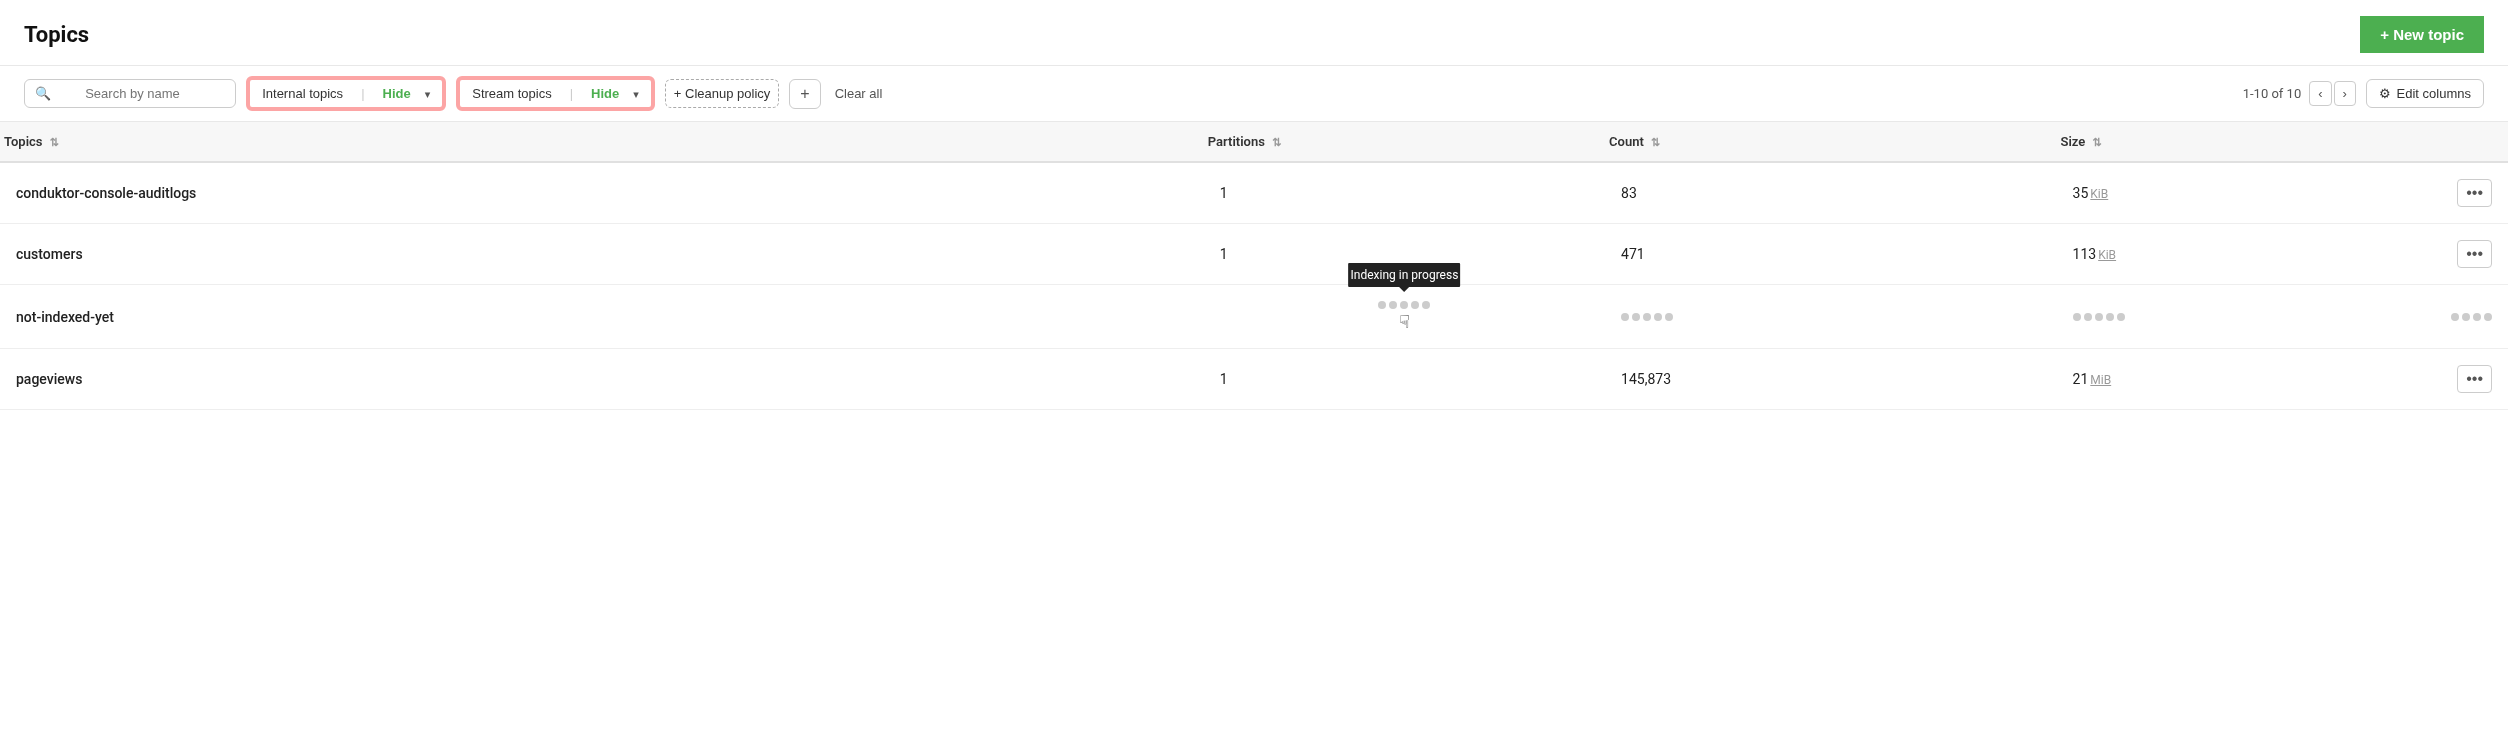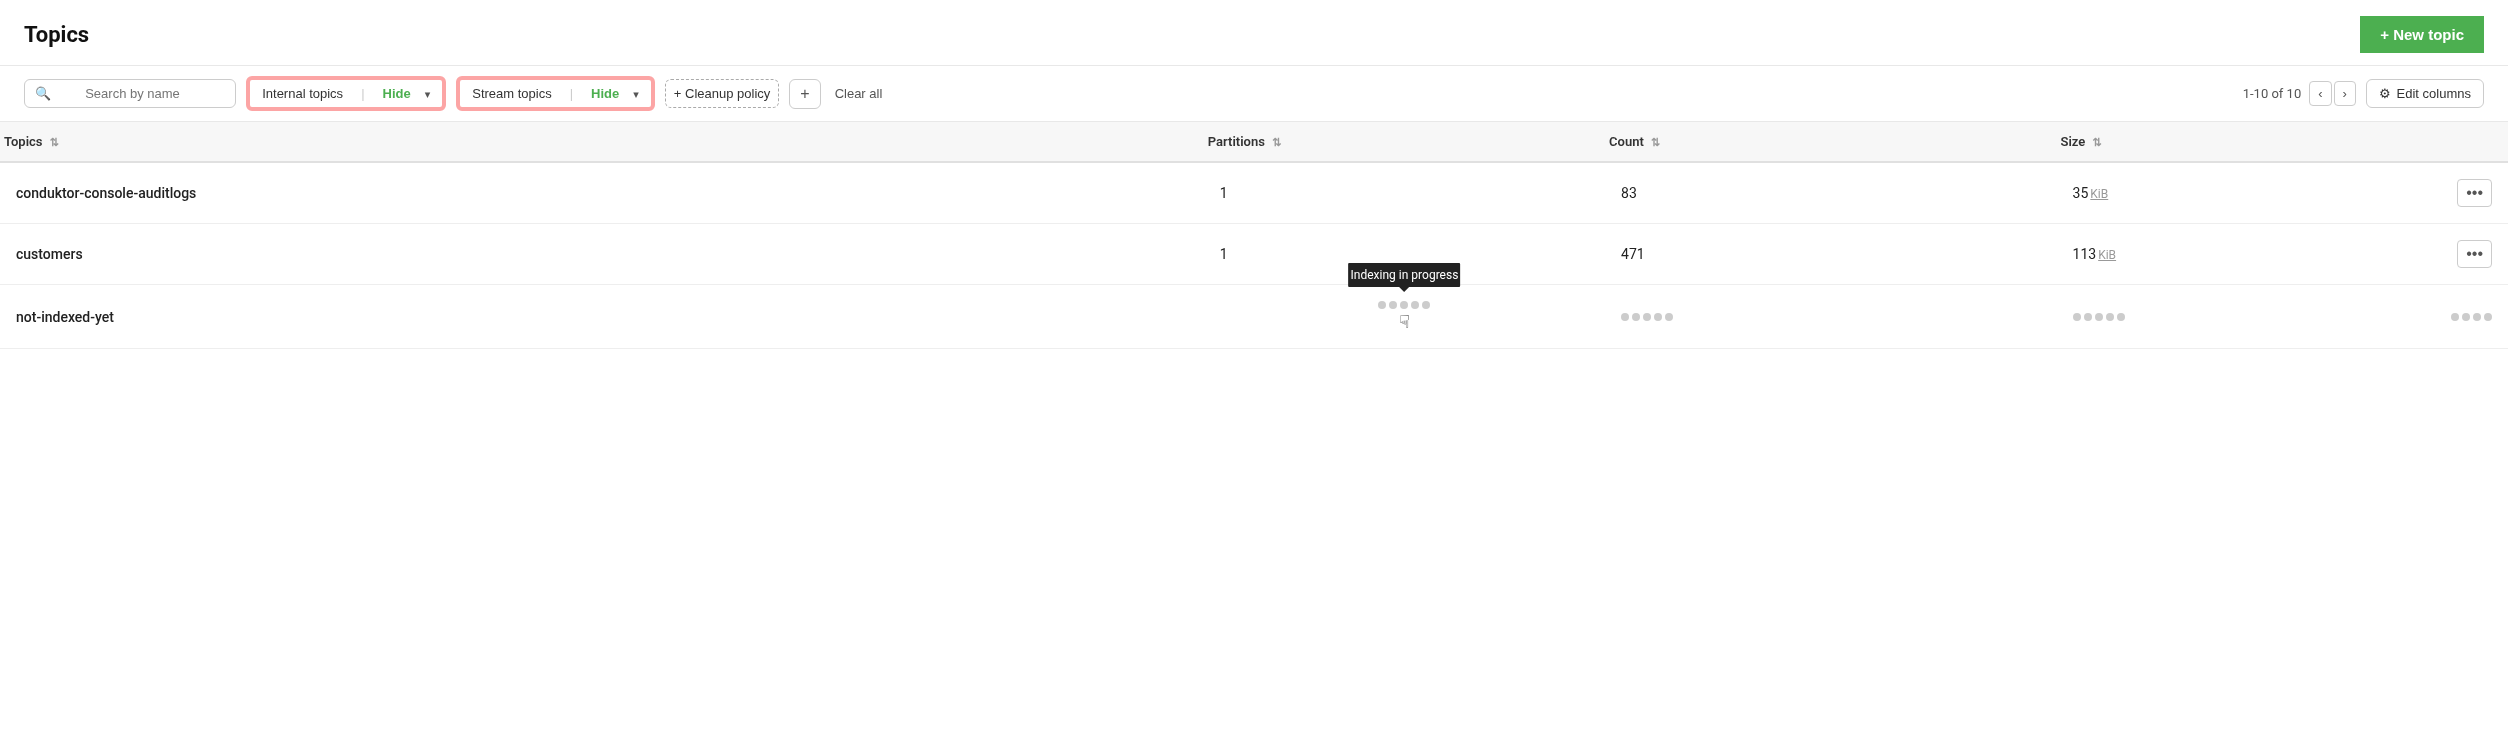--- a/index.html
+++ b/index.html
@@ -383,15 +383,28 @@
       </td>
       <td style="text-align:right;">
         <div class="dots-cell" style="justify-content:flex-end;">
           <span class="dot"></span>
           <span class="dot"></span>
           <span class="dot"></span>
           <span class="dot"></span>
         </div>
       </td>
     </tr>
+        <tr>
+      <td>
+        <span class="topic-name">pageviews</span>
+      </td>
+      <td>1</td>
+      <td>145,873</td>
+      <td>
+        21<span class="size-unit">MiB</span>
+      </td>
+      <td style="text-align:right;">
+        <button class="action-btn">•••</button>
+      </td>
+    </tr>
       </tbody>
   </table>
 </div>
 
 </body></html>

